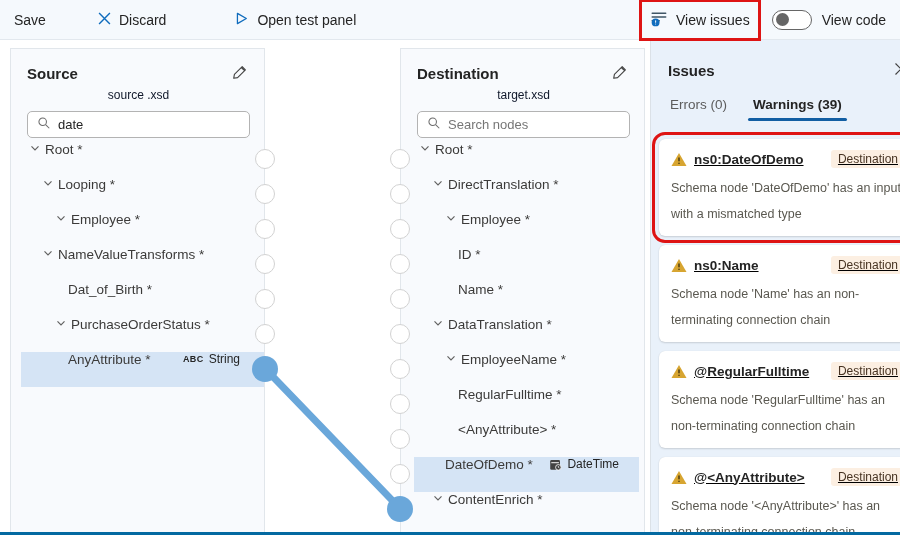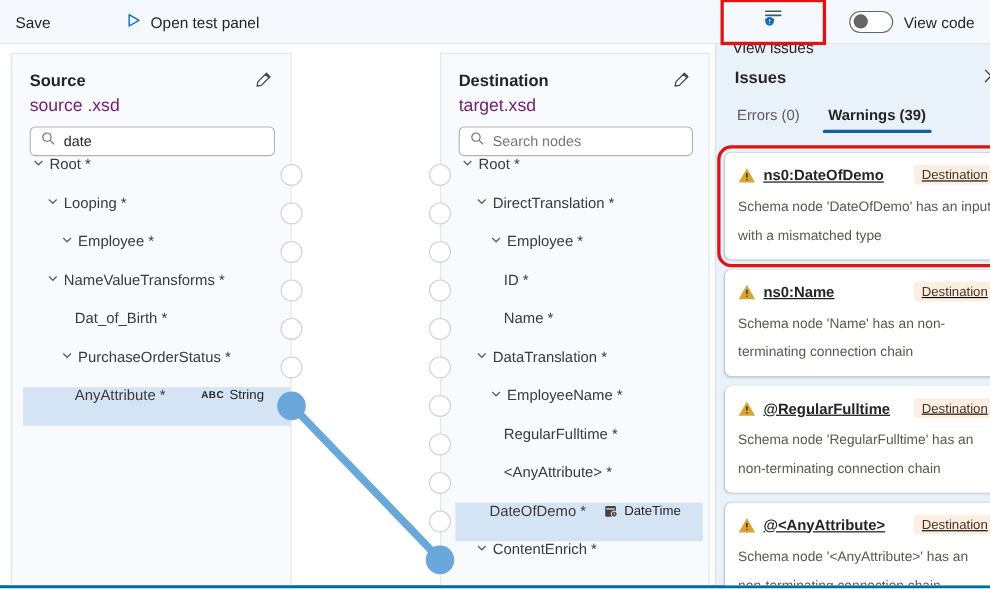--- a/index.html
+++ b/index.html
@@ -14,34 +14,34 @@
     position:absolute; top:0; left:0; right:0; height:40px;
     background:#f5f9fd; border-bottom:1px solid #e2e8ee;
     display:flex; align-items:center; z-index:6;
   }
   .tb-btn { display:flex; align-items:center; gap:8px; font-size:14px; color:#242424;
     cursor:pointer; background:none; border:none; font-family:inherit; height:28px; padding:0 4px; }
   .tb-save { margin-left:10px; }
   .tb-discard { margin-left:44px; }
   .tb-test { margin-left:60px; }
   .tb-right { margin-left:auto; display:flex; align-items:center; }
-  .tb-viewissues { outline:3px solid #de1414; outline-offset:4px; margin-right:28px;flex-direction:column; }
+  .tb-viewissues { outline:3px solid #de1414; outline-offset:4px; margin-right:18px; }
   .toggle { width:40px; height:20px; border:1px solid #666; border-radius:11px; position:relative;
     background:#fff; cursor:pointer; margin-right:10px; }
   .toggle .knob { position:absolute; left:3px; top:2.5px; width:13px; height:13px; border-radius:50%; background:#666; }
   .tb-viewcode-label { font-size:14px; color:#242424; margin-right:14px; }
   
   .panel { position:absolute; top:48px; bottom:0; background:#f8fafd;
     border:1px solid #e1e6eb; border-bottom:none; }
   .panel-src { left:10px; width:255px; }
   .panel-dst { left:400px; width:245px; }
   .panel-header { padding:13px 14px 0 16px; }
   .title-row { display:flex; align-items:center; justify-content:space-between; }
   .panel-title { font-size:15px; font-weight:700; color:#242424; }
-  .panel-sub { font-size:16px; color:#701a75; margin-top:3px; }
+  .panel-sub { font-size:12px; color:#0f172a; margin-top:3px;text-align:center; }
   .searchbox { margin-top:9px; height:27px; background:#fff; border:1px solid #b3b3b3;
     border-radius:5px; display:flex; align-items:center; padding:0 9px; gap:7px; }
   .searchbox input { flex:1; min-width:0; border:none; outline:none; background:transparent;
     font-family:inherit; font-size:13px; color:#242424; }
   .searchbox input::placeholder { color:#767676; }
   .tree { position:absolute; top:93px; left:0; right:0; }
   .tree-row { height:35px; display:flex; align-items:flex-start; font-size:13.5px; color:#3b3a39; cursor:pointer; }
   .tree-row .chev { display:inline-flex; width:16px; flex:0 0 16px; }
   .tree-row .lbl { white-space:nowrap; }
   .row-badge { margin-left:auto; display:flex; align-items:center; gap:5px; font-size:12px; color:#242424; }
@@ -75,20 +75,28 @@
 </style>
 </head>
 <body>
 
 <div class="app">
 
   <div class="topbar">
     <button class="tb-btn tb-save">
       <span>Save</span>
     </button>
+    <button class="tb-btn tb-discard">
+      <span class="ic">
+        <svg width="13" height="13" viewBox="0 0 12 12" fill="none" stroke="#0f6cbd" stroke-width="1.3">
+            <path d="M1 1l10 10M11 1L1 11"></path>
+          </svg>
+      </span>
+      <span>Discard</span>
+    </button>
     <button class="tb-btn tb-test">
       <span class="ic">
         <svg width="15" height="15" viewBox="0 0 14 14" fill="none" stroke="#0f6cbd" stroke-width="1.2" stroke-linejoin="round">
             <path d="M3.2 2.2l8.3 4.8-8.3 4.8z"></path>
           </svg>
       </span>
       <span>Open test panel</span>
     </button>
     <div class="tb-right">
       <button class="tb-btn tb-viewissues">

